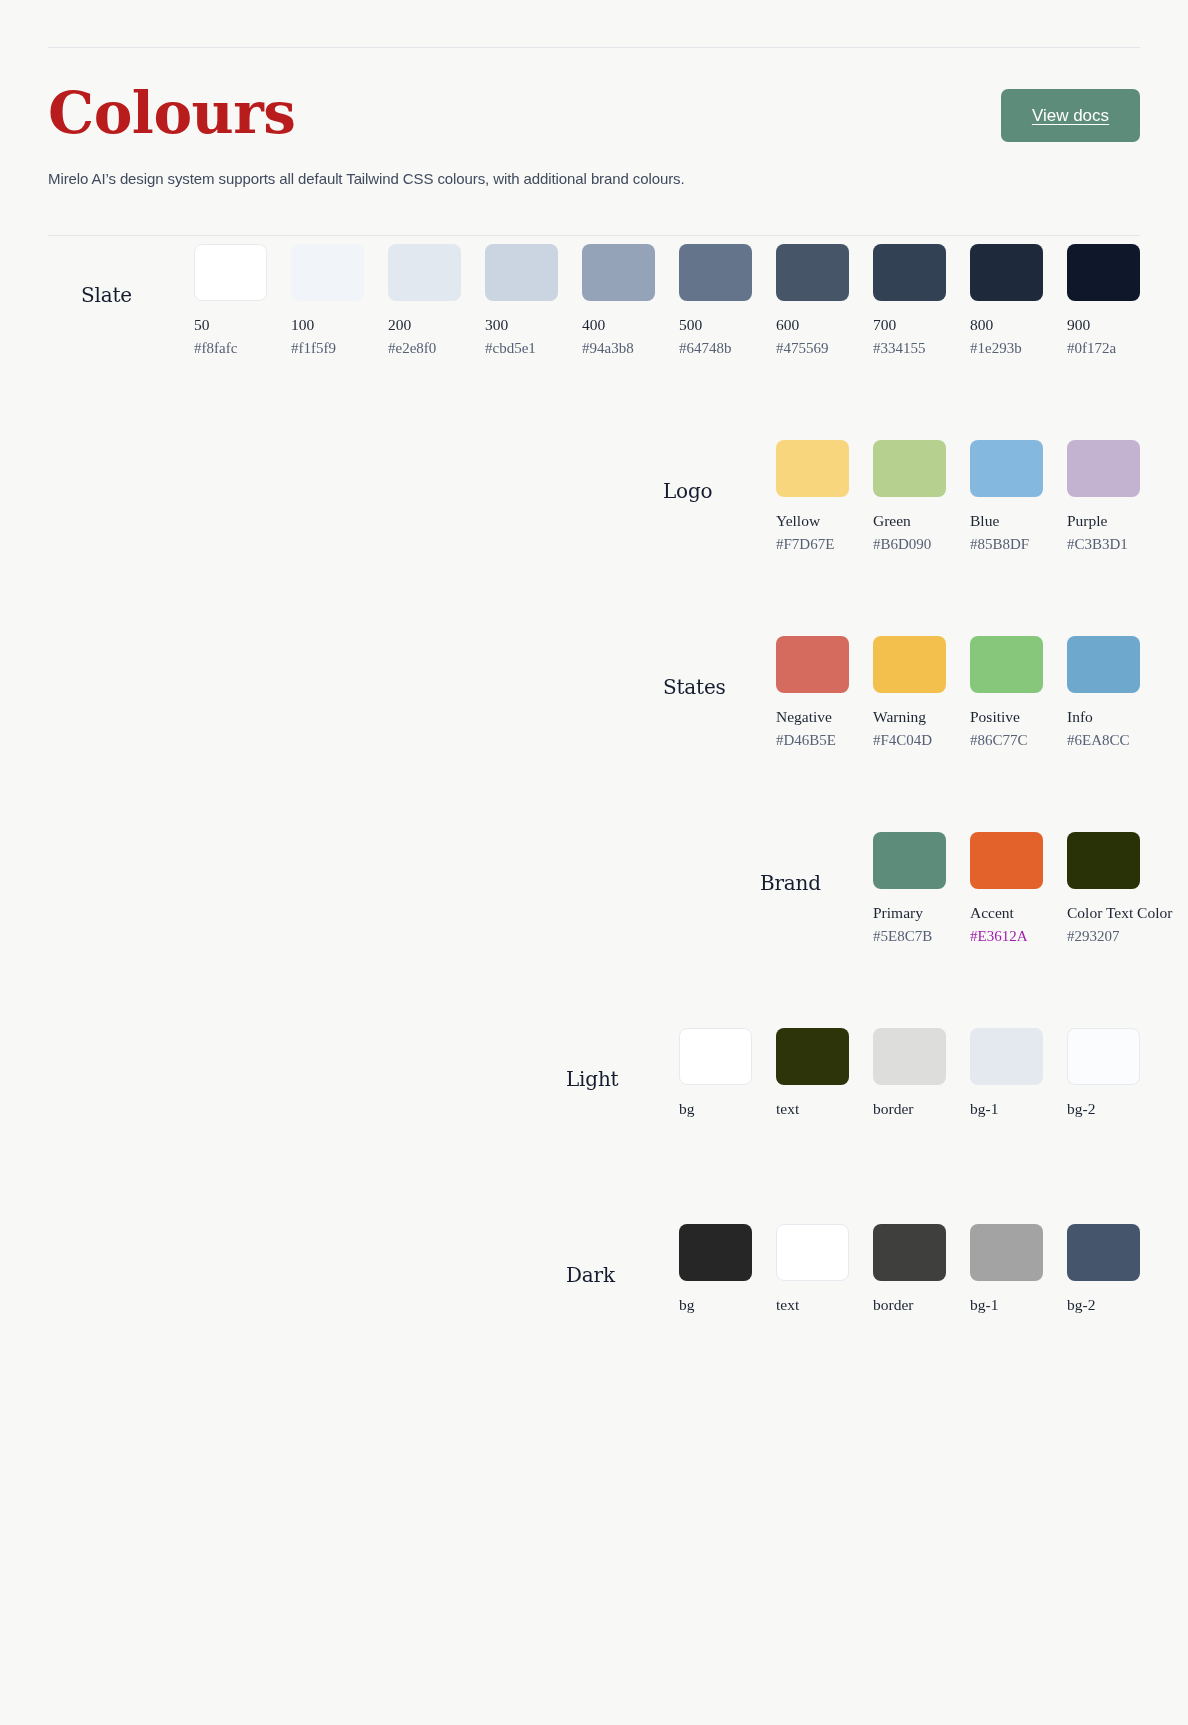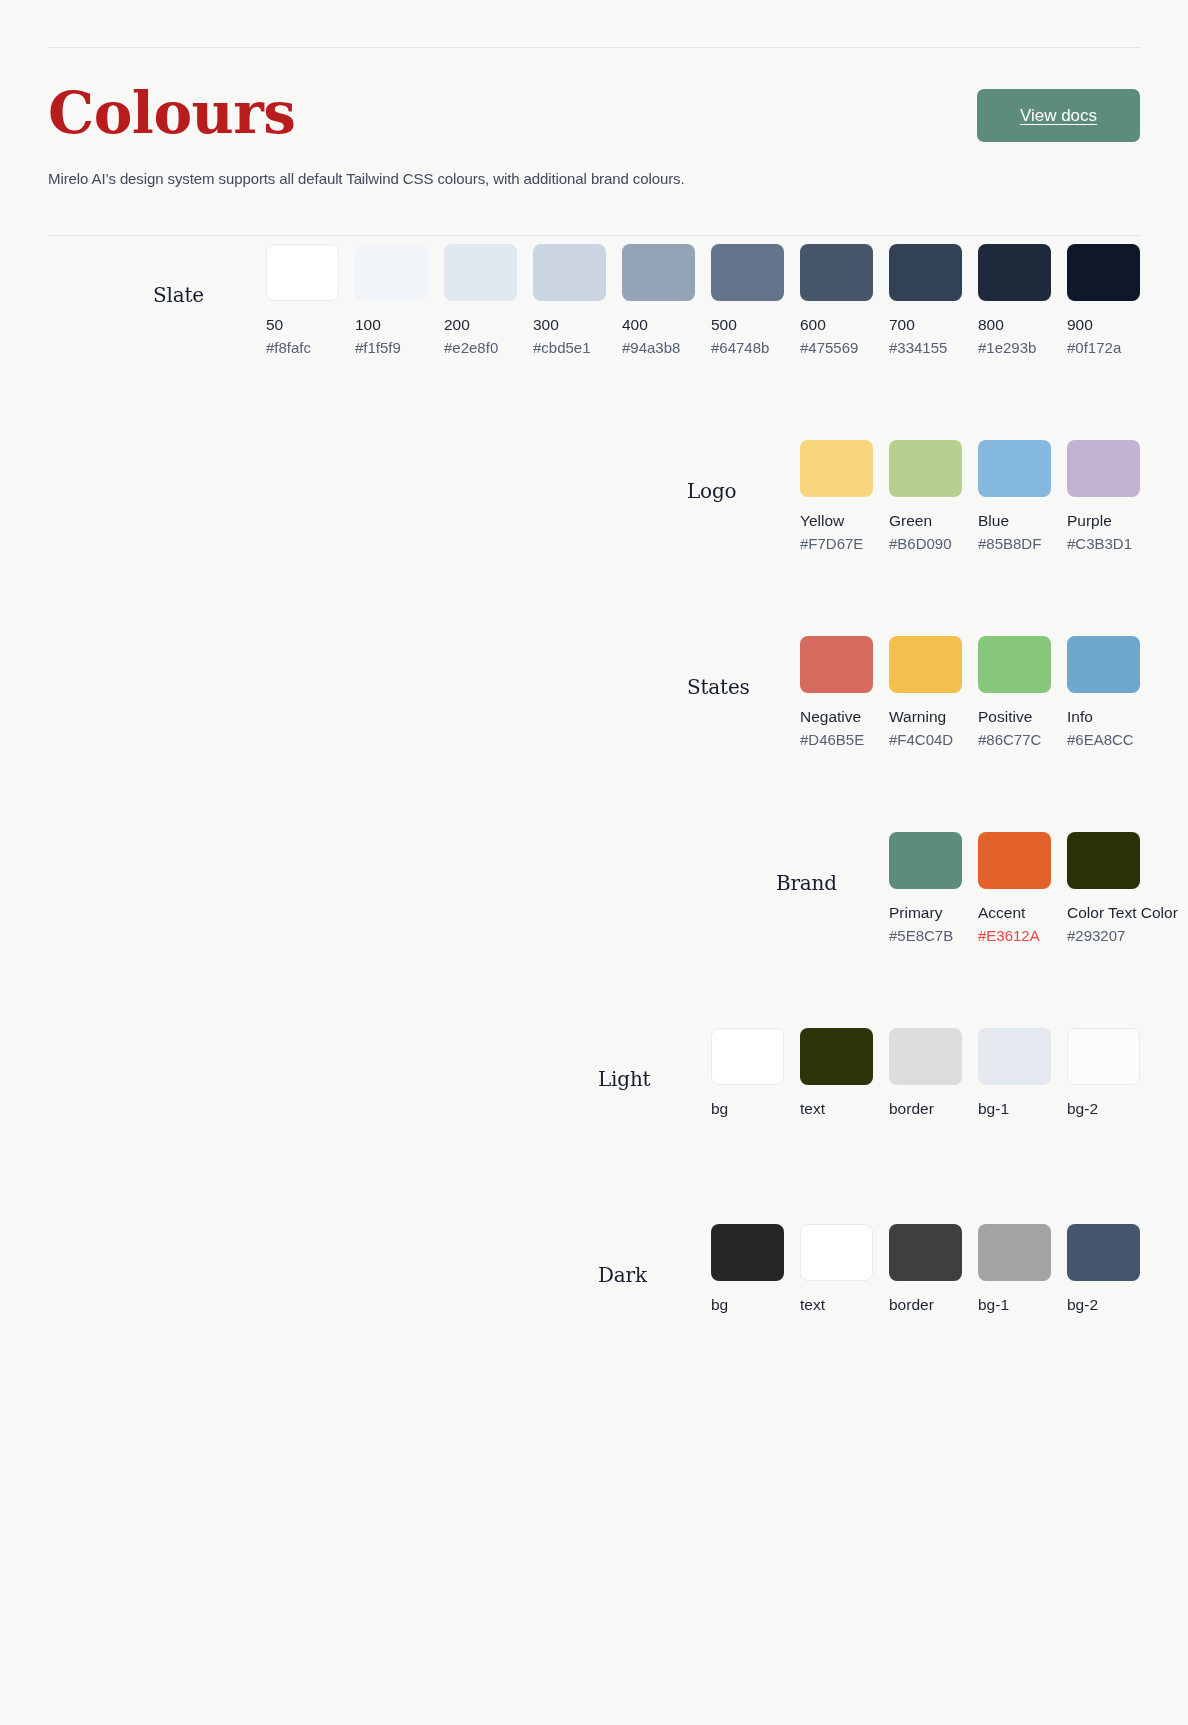--- a/index.html
+++ b/index.html
@@ -49,21 +49,21 @@
     line-height: 1.62;
     color: #3f4a5c;
     max-width: 790px;
     letter-spacing: -0.1px;
   }
 
   .docs-button {
     position: absolute;
     right: 0;
     top: 41px;
-    width: 163px;
+    width: 139px;
     height: 53px;
     background: #5e8c7b;
     border: none;
     border-radius: 7px;
     display: flex;
     align-items: center;
     justify-content: center;
     cursor: pointer;
   }
 
@@ -89,22 +89,23 @@
     font-size: 20px;
     color: #141c2e;
     width: 113px;
     flex: 0 0 113px;
     padding-top: 47px;
     letter-spacing: -0.2px;
   }
 
   .swatches {
     display: flex;
-    gap: 16px;
+    gap: 24px;
     padding-top: 8px;
+    font-family: Liberation Serif, serif;
   }
 
   .swatch-cell { width: 73px; }
 
   .chip {
     width: 73px;
     height: 57px;
     border-radius: 8px;
   }
 
@@ -140,21 +141,21 @@
   }
 
   .chip-value {
     margin-top: 4px;
     font-size: 15px;
     line-height: 1.25;
     color: #566074;
     white-space: nowrap;
   }
 
-  .chip-value.muted { color: #ef4444; }
+  .chip-value.muted { color: #a21caf; }
 
   
   .row-slate .row-label { padding-top: 47px; }
 </style>
 </head>
 <body>
 
 <div class="page">
 
   <div class="rule rule-top"></div>

